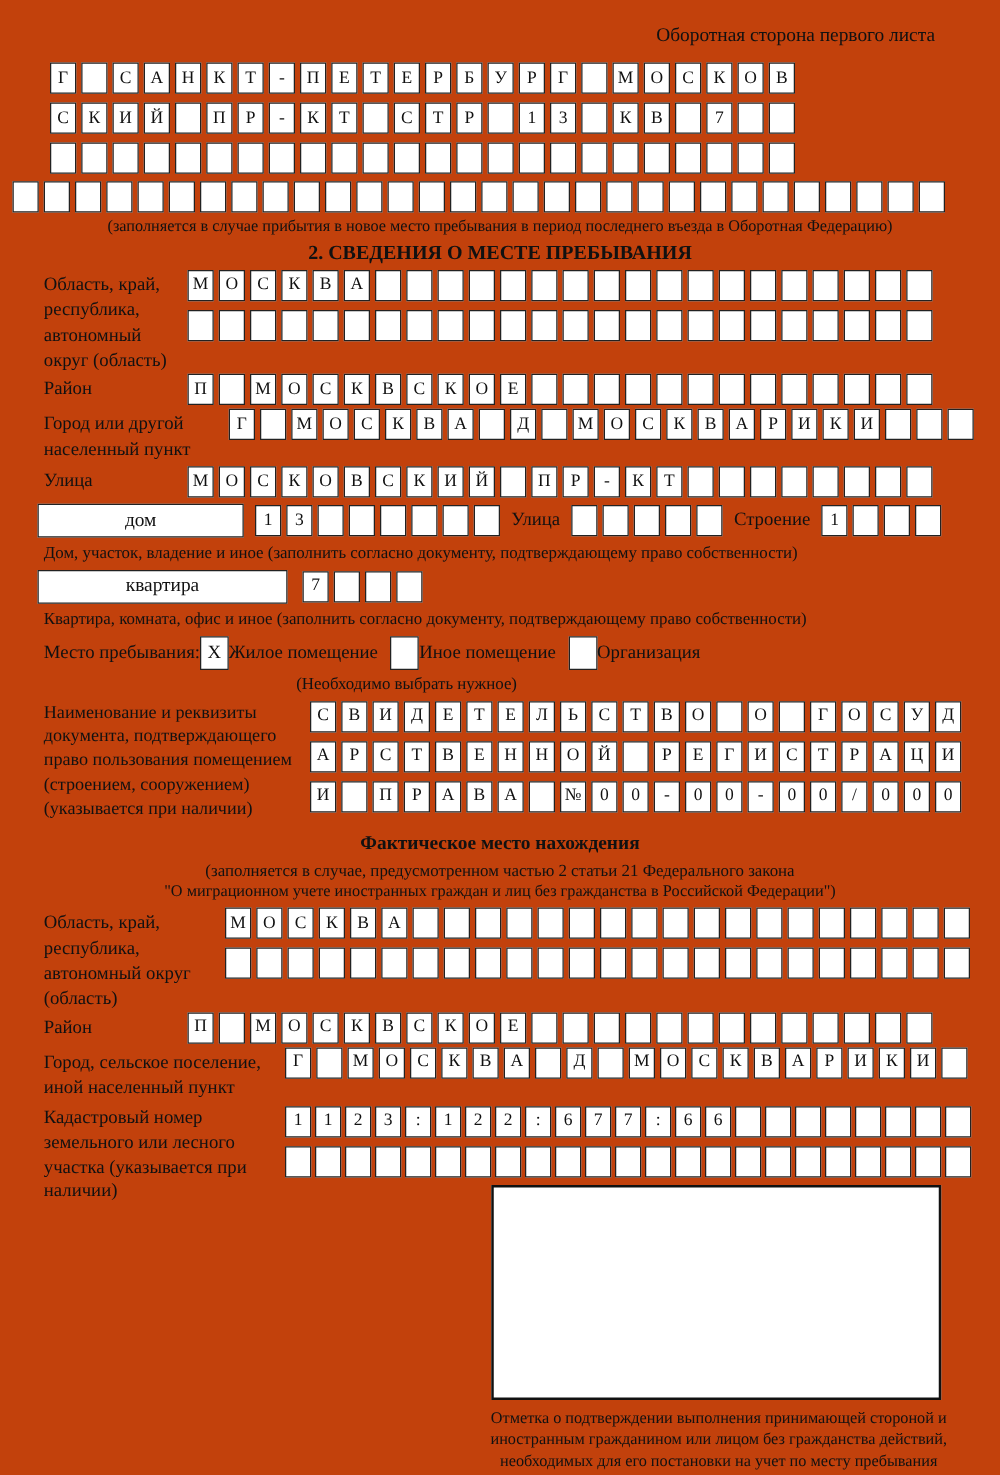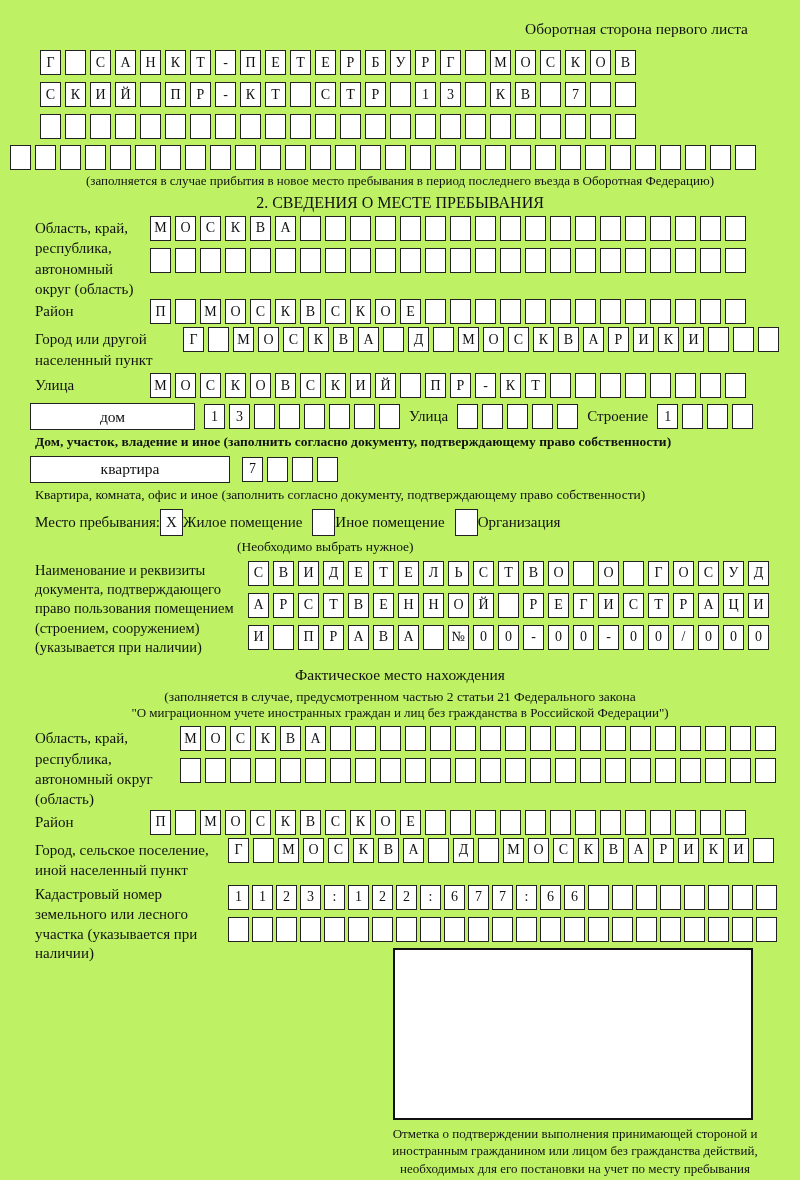--- a/index.html
+++ b/index.html
@@ -1,20 +1,20 @@
 <!DOCTYPE html>
 <html><head>
 <meta charset="utf-8">
 <style>
   html,body{margin:0;padding:0;background:#fff;}
   .page{
     position:relative;
     width:800px;height:1180px;
     margin:0 auto;
-    background:#bef264;
+    background:#c2410c;
     color:#111;
     font-family:"Liberation Serif","DejaVu Serif",serif;
     font-size:15px;
     overflow:hidden;
   }
   .hdr{margin-top:20px;padding-right:52px;text-align:right;font-size:15.5px;}
   .block{display:flex;align-items:flex-start;margin-left:35px;}
   .label-col{flex:none;line-height:1.36;padding-top:2px;}
   .rows-col{display:flex;flex-direction:column;gap:7px;}
   .cells{display:flex;gap:4px;}
@@ -33,21 +33,21 @@
     font-size:15.5px;
   }
   .checkbox{
     flex:none;box-sizing:border-box;width:23px;height:27px;
     border:1.6px solid #222;background:#fff;
     display:flex;align-items:center;justify-content:center;
     font-size:15px;
   }
   .note{font-size:13px;line-height:1.3;}
   .center{text-align:center;}
-  .sect-title{font-weight:normal;font-size:16px;text-align:center;}
+  .sect-title{font-weight:bold;font-size:16px;text-align:center;}
   .inline-row{display:flex;align-items:center;}
   .stamp-box{
     box-sizing:border-box;
     margin-left:393px;margin-top:6px;
     width:360px;height:172px;
     border:2.2px solid #111;background:#fff;
   }
   .stamp-caption{
     margin-left:385px;margin-top:5px;width:380px;
     text-align:center;font-size:13px;line-height:1.35;
@@ -349,21 +349,21 @@
         <div class="cell"></div>
       </div>
     <div>Строение</div>
     <div class="cells">
         <div class="cell">1</div>
         <div class="cell"></div>
         <div class="cell"></div>
         <div class="cell"></div>
       </div>
   </div>
-  <div class="note" style="margin-left:35px;margin-top:3px;font-size:13.5px;font-weight:bold;">Дом, участок, владение и иное (заполнить согласно документу, подтверждающему право собственности)</div>
+  <div class="note" style="margin-left:35px;margin-top:3px;font-size:13.5px;">Дом, участок, владение и иное (заполнить согласно документу, подтверждающему право собственности)</div>
 
   <div class="inline-row" style="margin-left:30px;margin-top:5px;gap:12px;">
     <div class="widebox" style="width:200px;">квартира</div>
     <div class="cells">
         <div class="cell">7</div>
         <div class="cell"></div>
         <div class="cell"></div>
         <div class="cell"></div>
       </div>
   </div>

